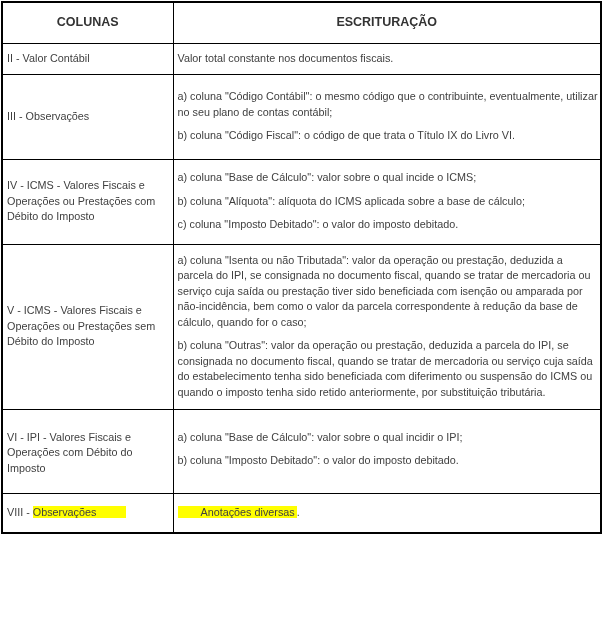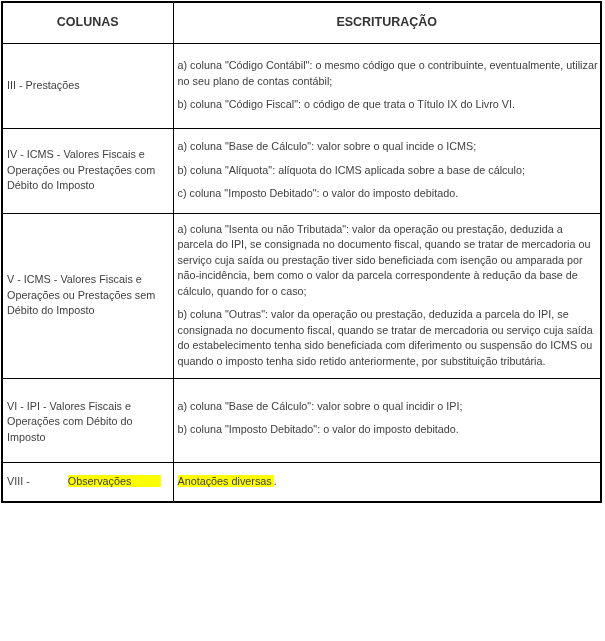--- a/index.html
+++ b/index.html
@@ -53,41 +53,49 @@
   tr.r7 { height: 50px; }
   tr.r8 { height: 40px; }
 
   
   tr.r6 td { vertical-align: top; padding-top: 20px; }
 
   mark.hl {
     background: #ffff00;
     color: inherit;
   }
-  td.col-cell mark.hl { padding-right: 30px; margin-left: 35px; }
-  td.esc-cell mark.hl { padding-right: 2px; }
+  td.col-cell mark.hl { padding-right: 30px; }
+  td.esc-cell mark.hl { padding-right: 2px; padding-left: 23px; }
 </style>
 </head>
 <body>
 
 <table class="doc-table">
   <colgroup>
     <col class="c-colunas">
     <col class="c-escrituracao">
   </colgroup>
   <thead>
     <tr class="r0">
       <th>COLUNAS</th>
       <th>ESCRITURAÇÃO</th>
     </tr>
   </thead>
   <tbody id="table-body">
+      <tr class="r2">
+        <td class="col-cell">
+          <p>II - Valor Contábil</p>
+        </td>
+        <td class="esc-cell">
+          <p>Valor total constante nos documentos fiscais.</p>
+        </td>
+      </tr>
       <tr class="r3">
         <td class="col-cell">
-          <p>III - Prestações</p>
+          <p>III - Observações</p>
         </td>
         <td class="esc-cell">
           <p>a) coluna "Código Contábil": o mesmo código que o contribuinte, eventualmente, utilizar no seu plano de contas contábil;</p>
           <p>b) coluna "Código Fiscal": o código de que trata o Título IX do Livro VI.</p>
         </td>
       </tr>
       <tr class="r4">
         <td class="col-cell">
           <p>IV - ICMS - Valores Fiscais e Operações ou Prestações com Débito do Imposto</p>
         </td>

